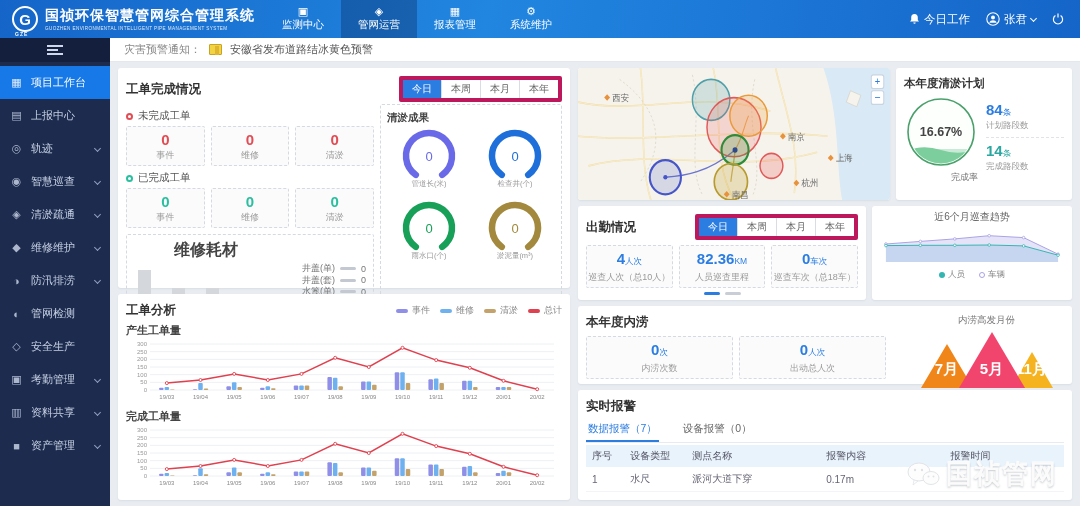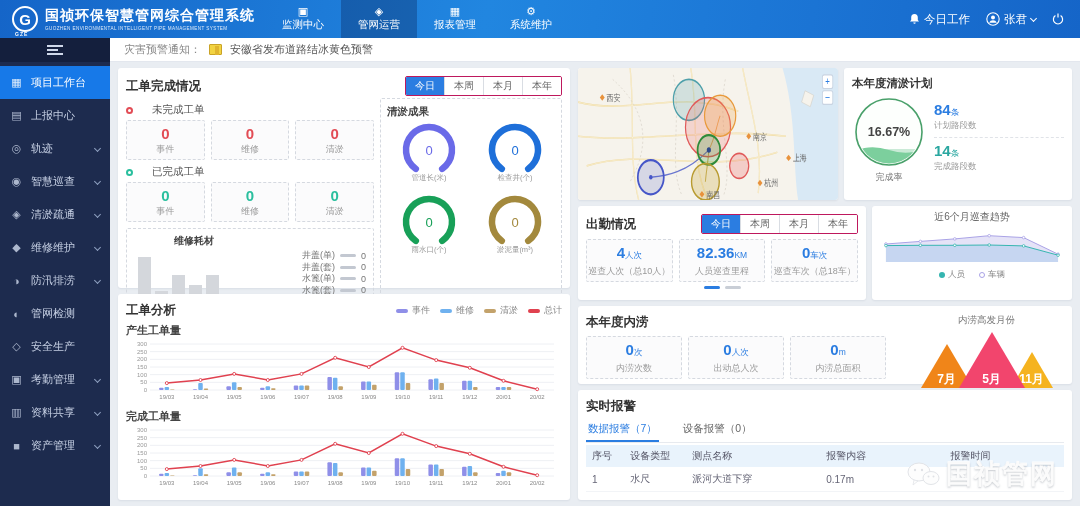--- a/index.html
+++ b/index.html
@@ -42,86 +42,86 @@
   .side-item.active { background:#1779e8; color:#fff; }
   .side-item .si-chev { position:absolute; right:10px; width:5px; height:5px; border-right:1.3px solid #8fa0c0; border-bottom:1.3px solid #8fa0c0; transform:rotate(45deg); }
 
   .content { flex:1; padding:6px 8px; display:flex; gap:8px; min-width:0; }
   .col-l { width:452px; flex:none; display:flex; flex-direction:column; gap:6px; }
   .col-r { flex:1; display:flex; flex-direction:column; gap:6px; min-width:0; }
   .card { background:#fff; border-radius:3px; box-shadow:0 1px 2px rgba(30,50,90,.08); padding:8px; position:relative; }
   .card-title { font-size:12.5px; font-weight:bold; color:#333; }
   .title-row { display:flex; align-items:center; justify-content:space-between; }
 
-  .tabs { display:inline-flex; border:1px solid #be185d; border-radius:2px; overflow:hidden; }
+  .tabs { display:inline-flex; border:4px solid #be185d; border-radius:2px; overflow:hidden; }
   .tab { font-size:10px; color:#666; padding:2px 9px; background:#fff; border-left:1px solid #d9dde3; cursor:pointer; }
   .tab:first-child { border-left:none; }
   .tab.active { background:#2b7de1; color:#fff; }
 
-  .sec-label { display:flex; align-items:center; gap:19px; font-size:10.5px; color:#555; margin:5px 0 3px; }
+  .sec-label { display:flex; align-items:center; gap:5px; font-size:10.5px; color:#555; margin:5px 0 3px; }
   .dotring { width:7px; height:7px; border-radius:50%; border:2px solid #e24c55; }
   .dotring.green { border-color:#2abf9e; }
   .stat-row { display:flex; gap:6px; }
   .stat-box { flex:1; border:1px dashed #d5d9e0; background:#fbfbfc; border-radius:2px; text-align:center; padding:4px 0 3px; }
   .stat-box .sv { font-size:15px; font-weight:bold; line-height:17px; }
   .stat-box .sv small { font-size:8.5px; font-weight:normal; }
   .stat-box .sl { font-size:9px; color:#999; margin-top:1px; }
   .red .sv { color:#e24c55; } .green .sv { color:#2abf9e; } .blue .sv { color:#2b7de1; }
 
   .wo-body { display:flex; gap:6px; margin-top:2px; }
   .wo-left { width:248px; flex:none; }
   .mat-box { border:1px dashed #d5d9e0; border-radius:2px; margin-top:6px; padding:5px 7px; height:84px; }
-  .mat-title { font-size:10px; font-weight:bold; color:#444;padding-left:40px; }
+  .mat-title { font-size:16px; font-weight:bold; color:#444;padding-left:40px; }
   .mat-flex { display:flex; justify-content:space-between; margin-top:2px; }
   .mat-bars { display:flex; align-items:flex-end; gap:4px; height:56px; padding-left:4px; }
   .mat-bar { width:13px; background:#d4d7dc; }
   .mat-legend { width:128px; }
   .mat-li { display:flex; align-items:center; justify-content:flex-end; gap:5px; font-size:9px; color:#777; height:11.5px; }
   .mat-dash { width:16px; height:3px; border-radius:2px; background:#c3c8d1; }
   .res-box { flex:1; border:1px dashed #d5d9e0; border-radius:2px; padding:6px 4px 2px 6px; }
   .res-title { font-size:10.5px; font-weight:bold; color:#444; }
   .gauges { display:grid; grid-template-columns:1fr 1fr; gap:2px; margin-top:3px; }
 
   .an-legend { display:flex; gap:10px; align-items:center; }
   .an-li { display:flex; gap:4px; align-items:center; font-size:9px; color:#888; }
   .an-sw { width:12px; height:4px; border-radius:2px; }
   .sub-t { font-size:11px; font-weight:bold; color:#444; margin:4px 0 1px; }
 
   
   .r-row1 { display:flex; gap:6px; height:132px; flex:none; }
   .map-card { flex:1; padding:0; overflow:hidden; }
-  .plan-card { width:228px; flex:none; }
+  .plan-card { width:176px; flex:none; }
   .plan-body { display:flex; align-items:center; gap:8px; margin-top:4px; }
   .plan-stats { flex:1; }
   .pv { font-size:15px; font-weight:bold; color:#2b7de1; line-height:16px; }
   .pv small { font-size:8.5px; font-weight:normal; }
   .pv.teal { color:#2aa7a0; }
   .pl { font-size:8.5px; color:#999; margin-bottom:5px; }
   .plan-div { border-top:1px dashed #e0e3e8; margin:5px 0; }
-  .pct-label { text-align:center; font-size:9px; color:#777; margin-top:-2px; }
+  .pct-label { text-align:right; font-size:9px; color:#777; margin-top:-2px; }
 
   .r-row2 { display:flex; gap:6px; height:94px; flex:none; }
   .att-card { width:288px; flex:none; }
   .carousel { display:flex; gap:5px; justify-content:center; margin-top:4px; }
   .car-dash { width:16px; height:3px; border-radius:2px; background:#c9ced6; }
   .car-dash.active { background:#2b7de1; }
   .trend-card { flex:1; padding:4px 8px; }
   .trend-title { text-align:center; font-size:10px; color:#666; }
   .trend-legend { display:flex; justify-content:center; gap:14px; font-size:8.5px; color:#888; margin-top:1px; }
   .tl-item { display:flex; align-items:center; gap:3px; }
   .tl-dot { width:6px; height:6px; border-radius:50%; }
 
   .flood-card { height:78px; flex:none; display:flex; gap:23px; }
   .flood-left { width:300px; flex:none; }
   .flood-right { flex:1; position:relative; }
   .months-title { text-align:center; font-size:9.5px; color:#777; }
   .tri-row { display:flex; align-items:flex-end; justify-content:center; margin-top:2px; }
   .tri-wrap { position:relative; }
   .tri { width:0; height:0; border-style:solid; border-color:transparent; }
-  .tri-label { position:absolute; bottom:0; left:50%; transform:translateX(-50%); color:#fff; font-size:12px; font-weight:bold; white-space:nowrap; }
+  .tri-label { position:absolute; bottom:9px; left:50%; transform:translateX(-50%); color:#fff; font-size:15px; font-weight:bold; white-space:nowrap; }
 
   .alarm-card { flex:1; min-height:0; overflow:hidden; }
   .alarm-tabs { display:flex; gap:22px; border-bottom:1px solid #e7eaef; margin-top:4px; }
   .alarm-tab { font-size:10.5px; color:#666; padding:3px 2px 4px; cursor:pointer; }
   .alarm-tab.active { color:#2b7de1; border-bottom:2px solid #2b7de1; }
   table.alarm { width:100%; border-collapse:collapse; margin-top:2px; }
   table.alarm th { background:#e9f3fc; font-size:10px; color:#556; font-weight:normal; text-align:left; padding:4px 6px; }
   table.alarm td { font-size:10px; color:#667; padding:5px 6px; border-bottom:1px solid #f2f4f7; }
 
   .watermark { position:absolute; right:14px; bottom:8px; display:flex; align-items:center; gap:6px; pointer-events:none; }
@@ -704,24 +704,20 @@
             <div class="card-title">本年度内涝</div>
             <div class="stat-row" style="margin-top:5px;">
                 <div class="stat-box blue">
                   <div class="sv">0<small>次</small></div>
                   <div class="sl">内涝次数</div>
                 </div>
                 <div class="stat-box blue">
                   <div class="sv">0<small>人次</small></div>
                   <div class="sl">出动总人次</div>
                 </div>
-                <div class="stat-box blue">
-                  <div class="sv">0<small>m</small></div>
-                  <div class="sl">内涝总面积</div>
-                </div>
               </div>
           </div>
           <div class="flood-right">
             <div class="months-title">内涝高发月份</div>
             <div class="tri-row">
                 <div class="tri-wrap" style="z-index: 1;">
                   <div class="tri" style="border-left-width: 26px; border-right-width: 26px; border-bottom-width: 44px; border-bottom-color: rgb(240, 133, 25);"></div>
                   <span class="tri-label">7月</span>
                 </div>
                 <div class="tri-wrap" style="margin-left: -14px; z-index: 2;">

